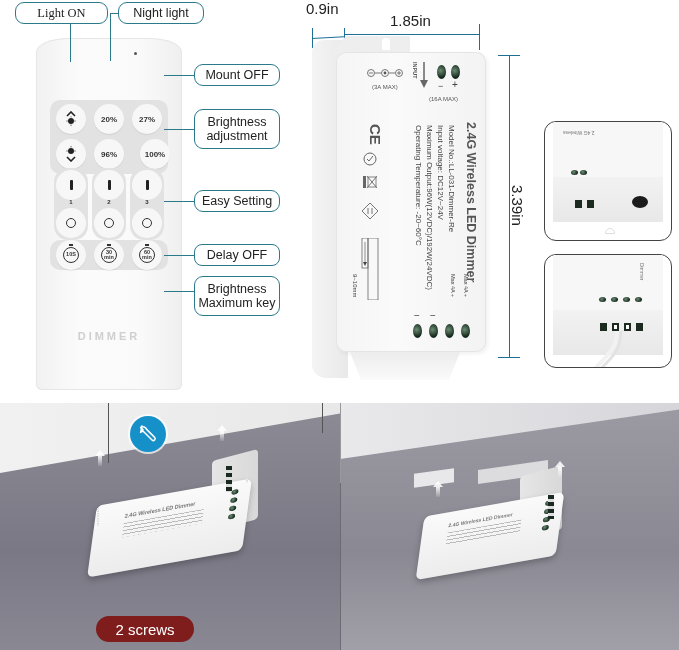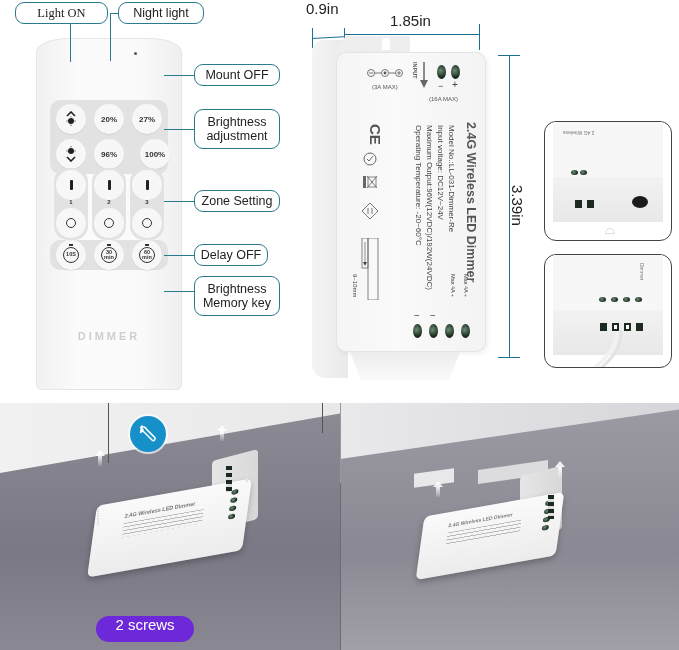--- a/index.html
+++ b/index.html
@@ -70,21 +70,21 @@
   .wall-r { position: absolute; left: 340px; top: 0; width: 339px; height: 80px; background: linear-gradient(90deg,#e9e9ec,#d6d6da); clip-path: polygon(0 0,100% 0,100% 8%,0 70%); }
   .vline { position: absolute; top: 0; width: 1px; height: 70px; background: #555; }
   .mount-body {
     position: absolute; background: linear-gradient(180deg,#fafafa,#ececec); border-radius: 6px;
     box-shadow: 0 3px 6px rgba(0,0,0,0.25);
   }
   .mount-side { position: absolute; background: linear-gradient(90deg,#e6e6e6,#d8d8d8); }
   .arrow-up { position: absolute; width: 10px; height: 16px; }
   .arrow-up::before { content: ""; position: absolute; left: 0; top: 0; border-left: 5px solid transparent; border-right: 5px solid transparent; border-bottom: 6px solid rgba(255,255,255,0.85); }
   .arrow-up::after { content: ""; position: absolute; left: 3px; top: 6px; width: 4px; height: 10px; background: linear-gradient(180deg, rgba(255,255,255,0.85), rgba(255,255,255,0.1)); }
-  .pill { position: absolute; background: #6d28d9; color: #fff; border-radius: 14px; font-size: 15px; display: flex; align-items: flex-start; justify-content: center; }
+  .pill { position: absolute; background: #7f1d1d; color: #fff; border-radius: 14px; font-size: 15px; display: flex; align-items: center; justify-content: center; }
   .title-wrap { position: absolute; left: 130px; top: 415px; height: 38px; display: flex; align-items: center; }
   .wrench-badge { width: 36px; height: 36px; border-radius: 50%; background: #1690c8; display: flex; align-items: center; justify-content: center; margin-right: 12px; box-shadow: 0 0 0 2px rgba(255,255,255,0.7); }
   .title-text { font-size: 31px; font-weight: bold; color: #1690c8; letter-spacing: -0.3px; text-shadow: 0 0 3px #fff, 0 0 3px #fff, 0 0 2px #fff; }
 </style>
 </head>
 <body>
 
 <div class="remote">
   <div class="dot"></div>
 
@@ -195,32 +195,32 @@
   </div>
 <div class="line" style="left:164px;top:75px;width:30px;height:1.3px;"></div>
 
 <div class="callout" style="left:194px;top:109px;width:86px;height:40px;flex-direction:column;">
     <span>Brightness</span>
     <span>adjustment</span>
   </div>
 <div class="line" style="left:164px;top:129px;width:30px;height:1.3px;"></div>
 
 <div class="callout" style="left:194px;top:190px;width:86px;height:22px;">
-    <span>Zone Setting</span>
+    <span>Easy Setting</span>
   </div>
 <div class="line" style="left:164px;top:201px;width:30px;height:1.3px;"></div>
 
-<div class="callout" style="left:194px;top:244px;width:74px;height:22px;">
+<div class="callout" style="left:194px;top:244px;width:86px;height:22px;border-radius:8px;">
     <span>Delay OFF</span>
   </div>
 <div class="line" style="left:164px;top:255px;width:30px;height:1.3px;"></div>
 
 <div class="callout" style="left:194px;top:276px;width:86px;height:40px;flex-direction:column;">
     <span>Brightness</span>
-    <span>Memory key</span>
+    <span>Maximum key</span>
   </div>
 <div class="line" style="left:164px;top:291px;width:30px;height:1.3px;"></div>
 
 <div class="dim-text" style="left:306px;top:0px;">0.9in</div>
 <div class="dim-text" style="left:390px;top:12px;">1.85in</div>
 <div class="dim" style="left:312px;top:28px;width:1.3px;height:20px;"></div>
 <div class="dim" style="left:312px;top:38px;width:32px;height:1.3px;transform:rotate(-3deg);transform-origin:left;"></div>
 <div class="dim" style="left:344px;top:28px;width:1.3px;height:24px;"></div>
 <div class="dim" style="left:344px;top:34px;width:135px;height:1.3px;"></div>
 <div class="dim" style="left:479px;top:24px;width:1.3px;height:26px;"></div>

